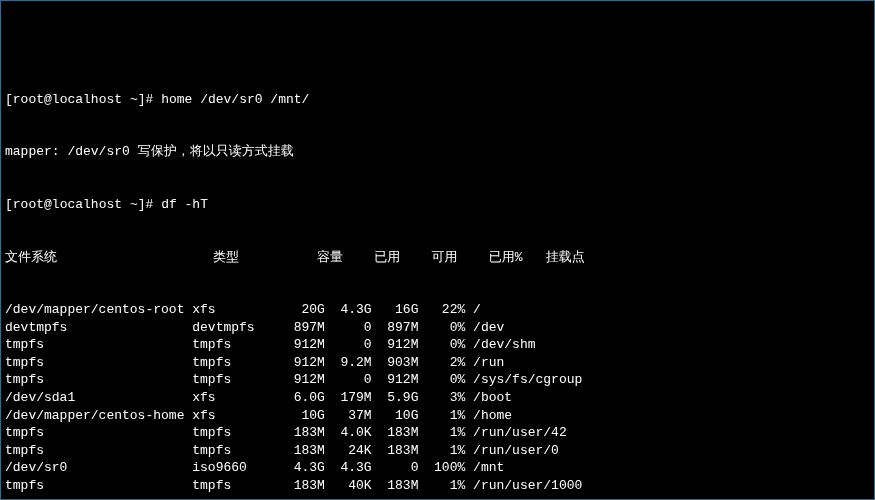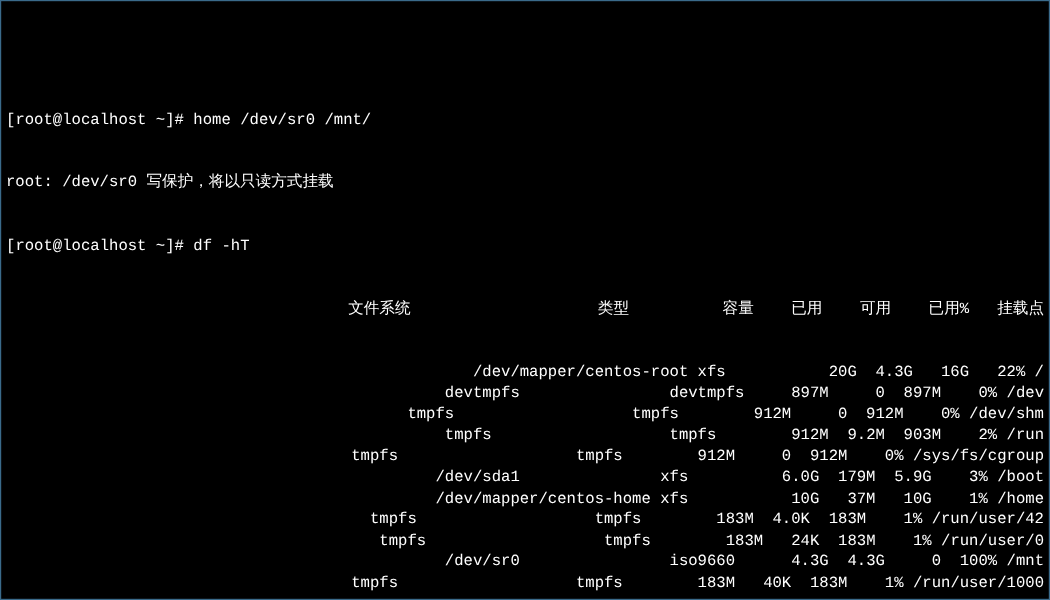--- a/index.html
+++ b/index.html
@@ -11,31 +11,31 @@
     line-height: 1.35;
     width: 875px;
     height: 500px;
     overflow: hidden;
     border: 1px solid #3a6a8a;
     padding: 2px 4px;
     white-space: pre;
   }
   .line { white-space: pre; }
   .prompt-br { color: #fff; }
-  .df-row { white-space: pre; text-align: right; }
+  .df-row { white-space: pre; }
 </style>
 </head>
 <body>
 
 
 
 
 <div class="line"><span class="prompt-br">[</span><span>root</span><span>@</span><span>localhost</span> <span>~</span><span class="prompt-br">]</span><span>#</span> <span>home /dev/sr0 /mnt/</span></div>
 
-<div class="line"><span>root: /dev/sr0</span> <span>写保护，将以只读方式挂载</span></div>
+<div class="line"><span>mapper: /dev/sr0</span> <span>写保护，将以只读方式挂载</span></div>
 
 <div class="line"><span class="prompt-br">[</span><span>root</span><span>@</span><span>localhost</span> <span>~</span><span class="prompt-br">]</span><span>#</span> <span>df -hT</span></div>
 
 <div class="df-row" id="df-header">文件系统                    类型          容量    已用    可用    已用%   挂载点</div>
 
 <div id="df-body"><div class="df-row">/dev/mapper/centos-root xfs           20G  4.3G   16G   22% /</div><div class="df-row">devtmpfs                devtmpfs     897M     0  897M    0% /dev</div><div class="df-row">tmpfs                   tmpfs        912M     0  912M    0% /dev/shm</div><div class="df-row">tmpfs                   tmpfs        912M  9.2M  903M    2% /run</div><div class="df-row">tmpfs                   tmpfs        912M     0  912M    0% /sys/fs/cgroup</div><div class="df-row">/dev/sda1               xfs          6.0G  179M  5.9G    3% /boot</div><div class="df-row">/dev/mapper/centos-home xfs           10G   37M   10G    1% /home</div><div class="df-row">tmpfs                   tmpfs        183M  4.0K  183M    1% /run/user/42</div><div class="df-row">tmpfs                   tmpfs        183M   24K  183M    1% /run/user/0</div><div class="df-row">/dev/sr0                iso9660      4.3G  4.3G     0  100% /mnt</div><div class="df-row">tmpfs                   tmpfs        183M   40K  183M    1% /run/user/1000</div></div>
 
 
 
 

